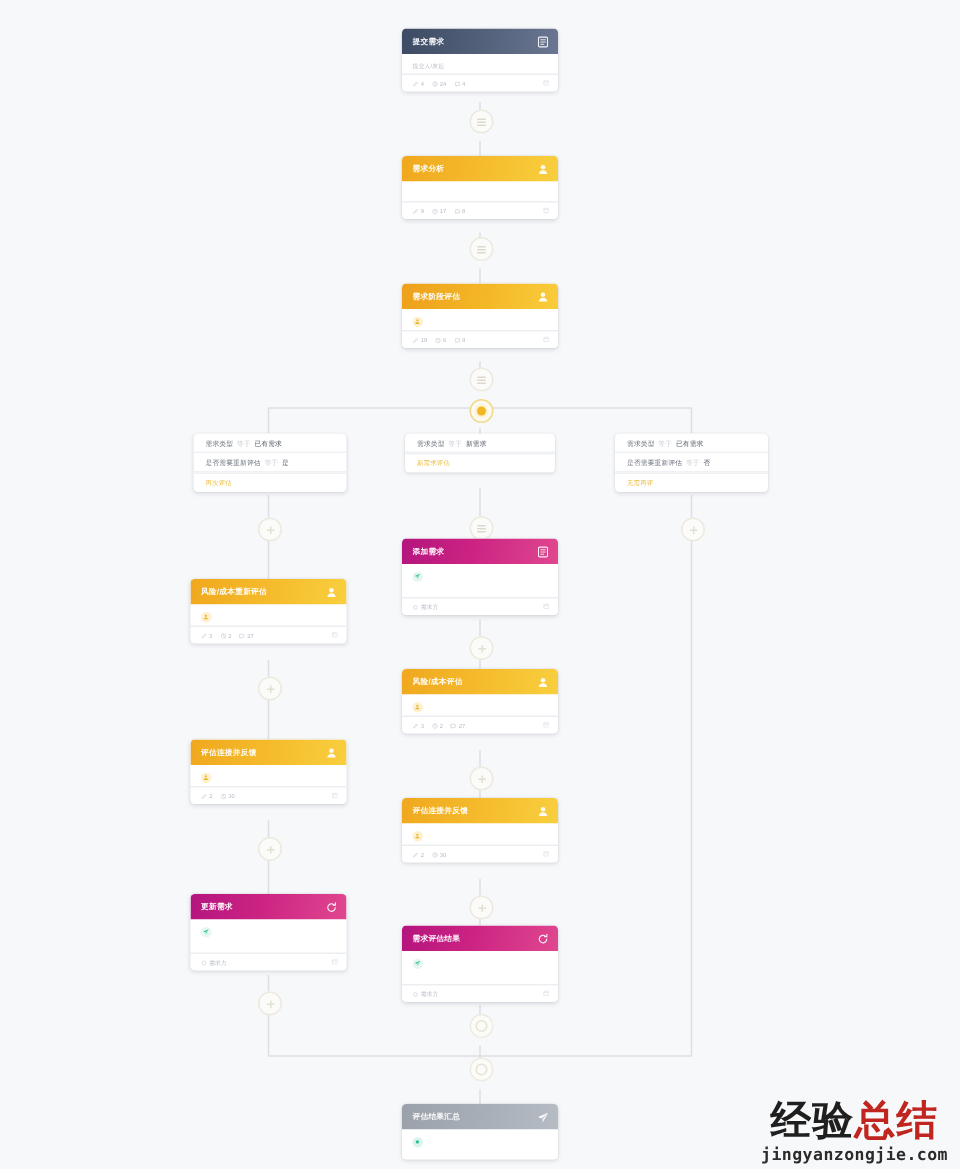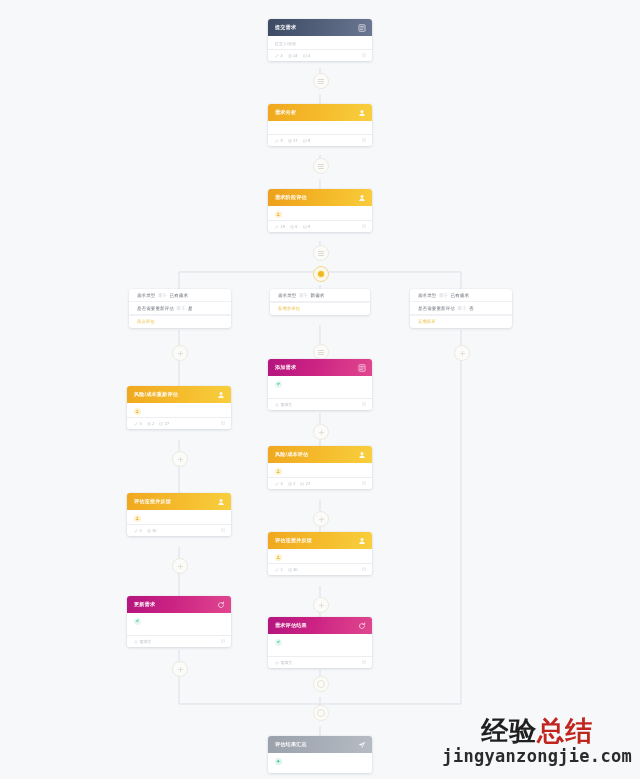--- a/index.html
+++ b/index.html
@@ -156,36 +156,36 @@
   }
   .junc.soft{background:#fbfbf8;border-color:#eeece2;}
   .junc.soft .ring{
     width:6px;height:6px;border-radius:50%;
     border:1px solid #e6e3d6;
   }
 
   
   .wm{
     position:absolute;
-    right:8px;bottom:13px;
+    right:8px;bottom:3px;
     text-align:center;
     user-select:none;
   }
   .wm .big{
     font-size:27px;
     font-weight:bold;
     letter-spacing:1px;
     line-height:1;
     font-family:"DejaVu Sans","Liberation Sans",sans-serif;
   }
   .wm .big .k1{color:#1f1f1f;}
   .wm .big .k2{color:#c0261f;}
   .wm .url{
     margin-top:2px;
-    font-size:17px;
+    font-size:11px;
     font-weight:bold;
     letter-spacing:.3px;
     color:#2b2b2b;
     font-family:"DejaVu Sans Mono","Liberation Mono",monospace;
   }
 </style>
 </head>
 <body>
 
 <div id="canvas">

